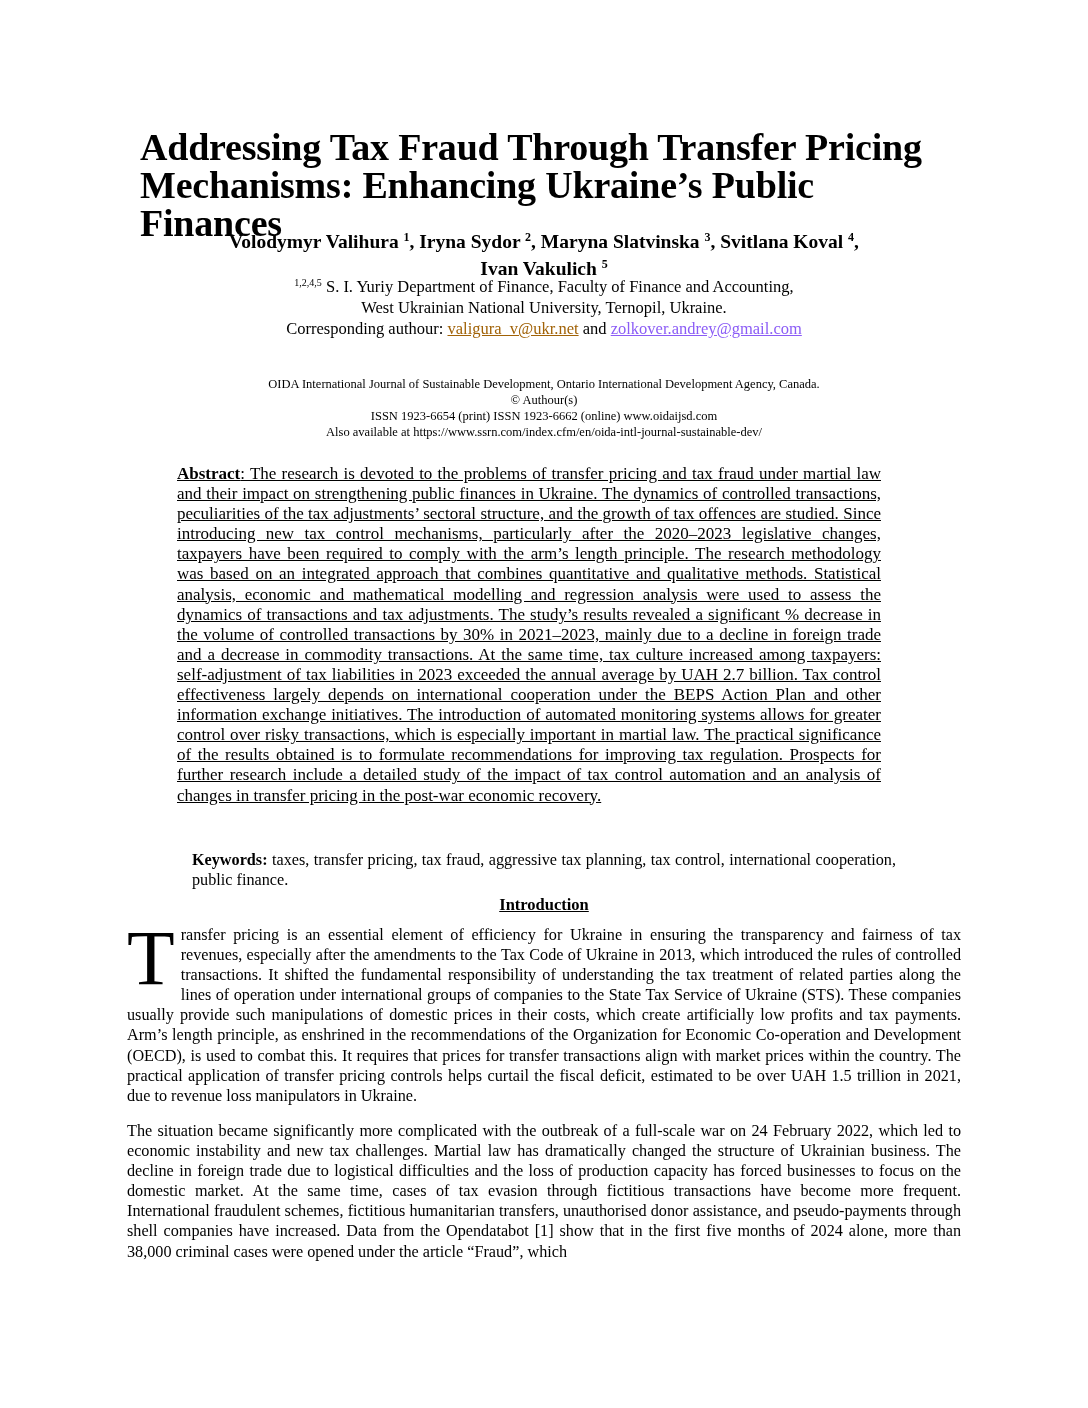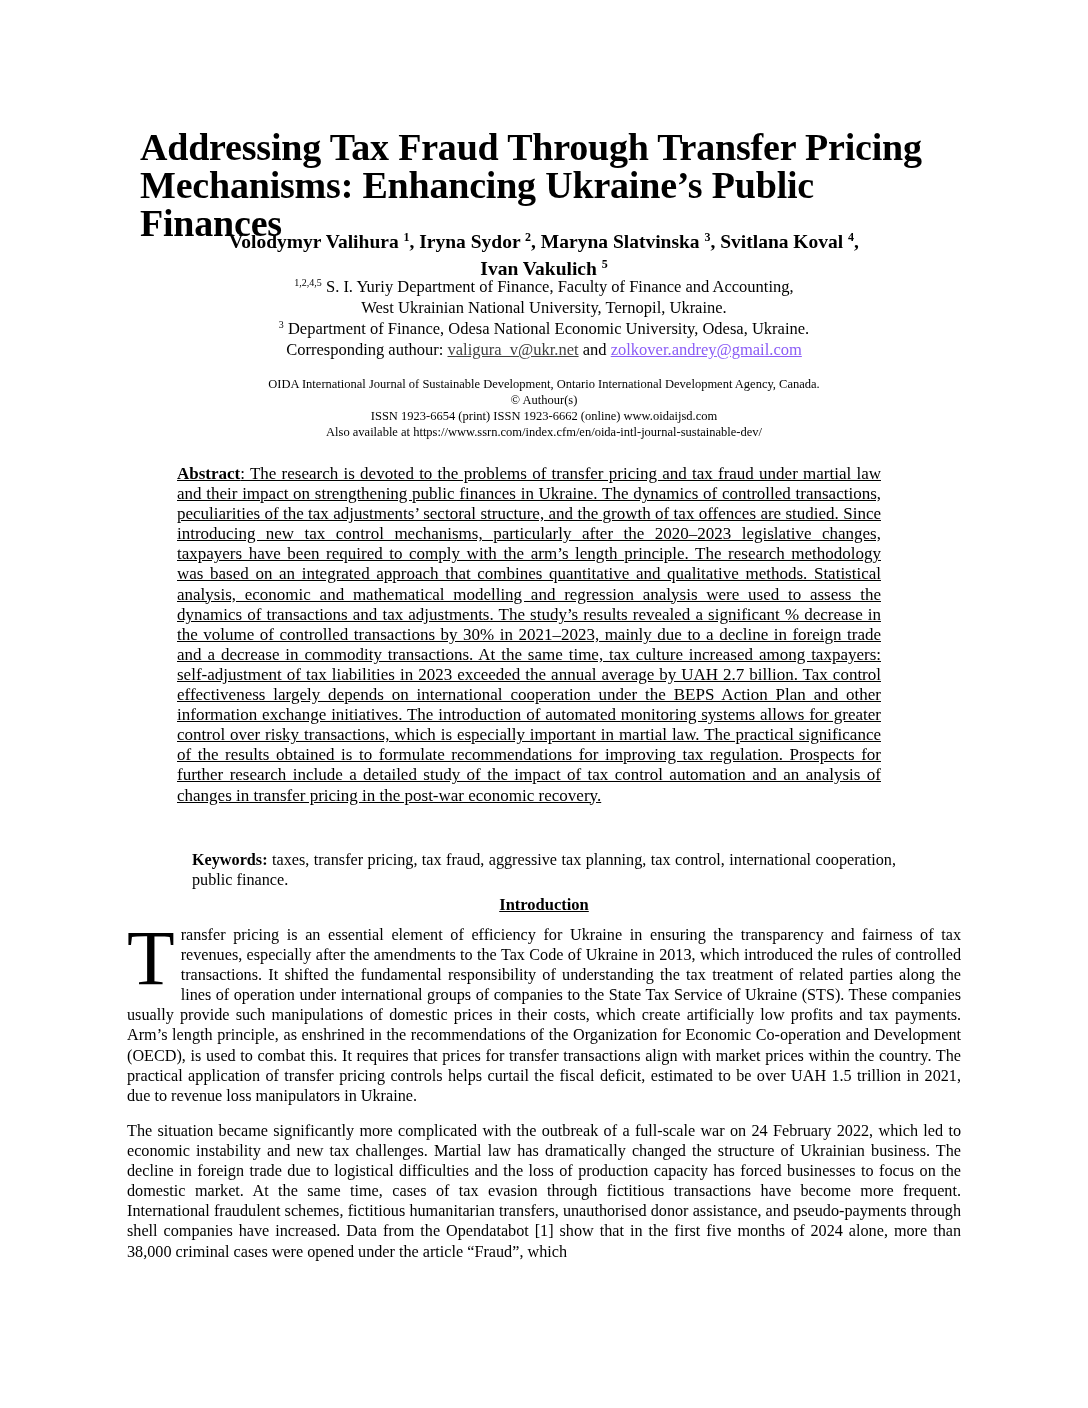--- a/index.html
+++ b/index.html
@@ -64,22 +64,21 @@
   <h1 class="title" style="margin:0;">Addressing Tax Fraud Through Transfer Pricing Mechanisms: Enhancing Ukraine’s Public Finances</h1>
 
   <div class="authors">
     <span><span>Volodymyr Valihura</span> <sup>1</sup><span>, </span></span><span><span>Iryna Sydor</span> <sup>2</sup><span>, </span></span><span><span>Maryna Slatvinska</span> <sup>3</sup><span>, </span></span> <span><span>Svitlana Koval</span> <sup>4</sup><span>,</span></span><br>
     <span><span>Ivan Vakulich</span> <sup>5</sup></span>
   </div>
 
   <div class="affil">
     <div><sup>1,2,4,5</sup><span> S. I. Yuriy Department of Finance, Faculty of Finance and Accounting,</span></div>
     <div>West Ukrainian National University, Ternopil, Ukraine.</div>
-    <div><sup>3</sup><span> Department of Finance, Odesa National Economic University, Odesa, Ukraine.</span></div>
-    <div><span>Corresponding authour: </span><a style="color: #404040;">valigura_v@ukr.net</a><span> and </span><a style="color: #8b5cf6;">zolkover.andrey@gmail.com</a></div>
+    <div><span>Corresponding authour: </span><a style="color: #a16207;">valigura_v@ukr.net</a><span> and </span><a style="color: #8b5cf6;">zolkover.andrey@gmail.com</a></div>
   </div>
 
   <div class="journal">
     <div>OIDA International Journal of Sustainable Development, Ontario International Development Agency, Canada.</div>
     <div>© Authour(s)</div>
     <div>ISSN 1923-6654 (print) ISSN 1923-6662 (online) www.oidaijsd.com</div>
     <div>Also available at https://www.ssrn.com/index.cfm/en/oida-intl-journal-sustainable-dev/</div>
   </div>
 
   <div class="abstract"><b>Abstract</b><span>: The research is devoted to the problems of transfer pricing and tax fraud under martial law and their impact on strengthening public finances in Ukraine. The dynamics of controlled transactions, peculiarities of the tax adjustments’ sectoral structure, and the growth of tax offences are studied. Since introducing new tax control mechanisms, particularly after the 2020–2023 legislative changes, taxpayers have been required to comply with the arm’s length principle. The research methodology was based on an integrated approach that combines quantitative and qualitative methods. Statistical analysis, economic and mathematical modelling and regression analysis were used to assess the dynamics of transactions and tax adjustments. The study’s results revealed a significant % decrease in the volume of controlled transactions by 30% in 2021–2023, mainly due to a decline in foreign trade and a decrease in commodity transactions. At the same time, tax culture increased among taxpayers: self-adjustment of tax liabilities in 2023 exceeded the annual average by UAH 2.7 billion. Tax control effectiveness largely depends on international cooperation under the BEPS Action Plan and other information exchange initiatives. The introduction of automated monitoring systems allows for greater control over risky transactions, which is especially important in martial law. The practical significance of the results obtained is to formulate recommendations for improving tax regulation. Prospects for further research include a detailed study of the impact of tax control automation and an analysis of changes in transfer pricing in the post-war economic recovery.</span></div>

